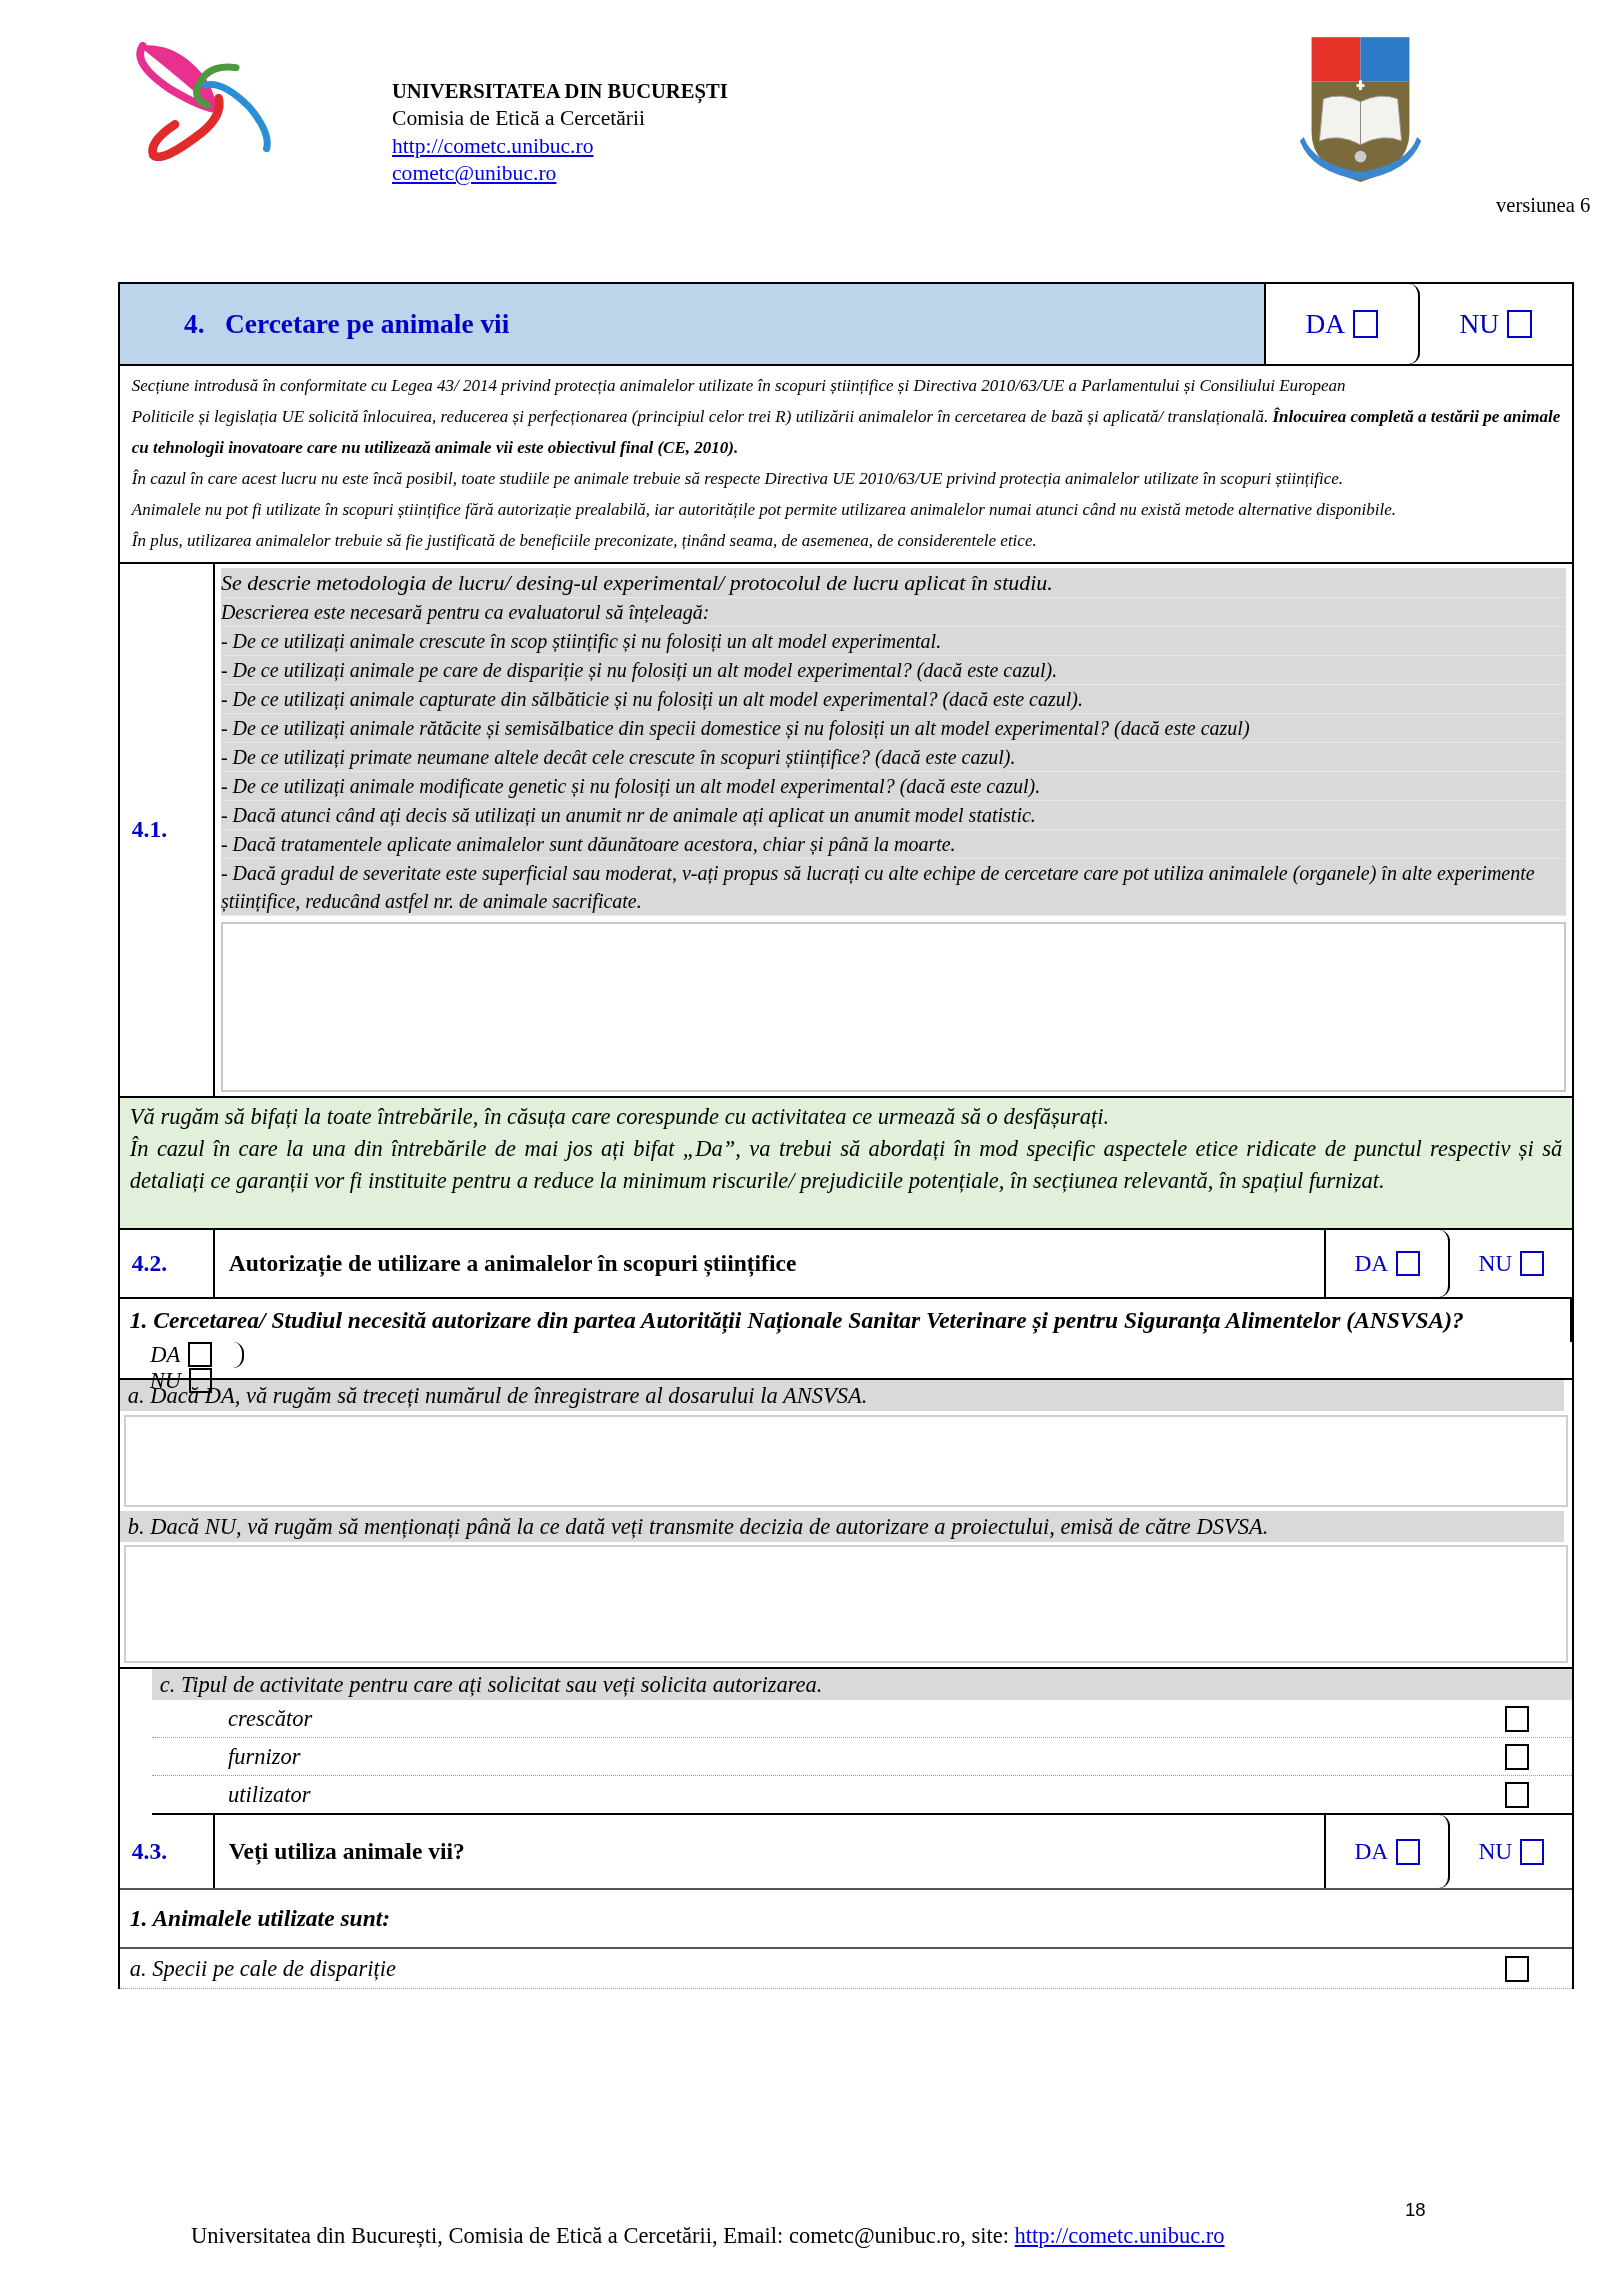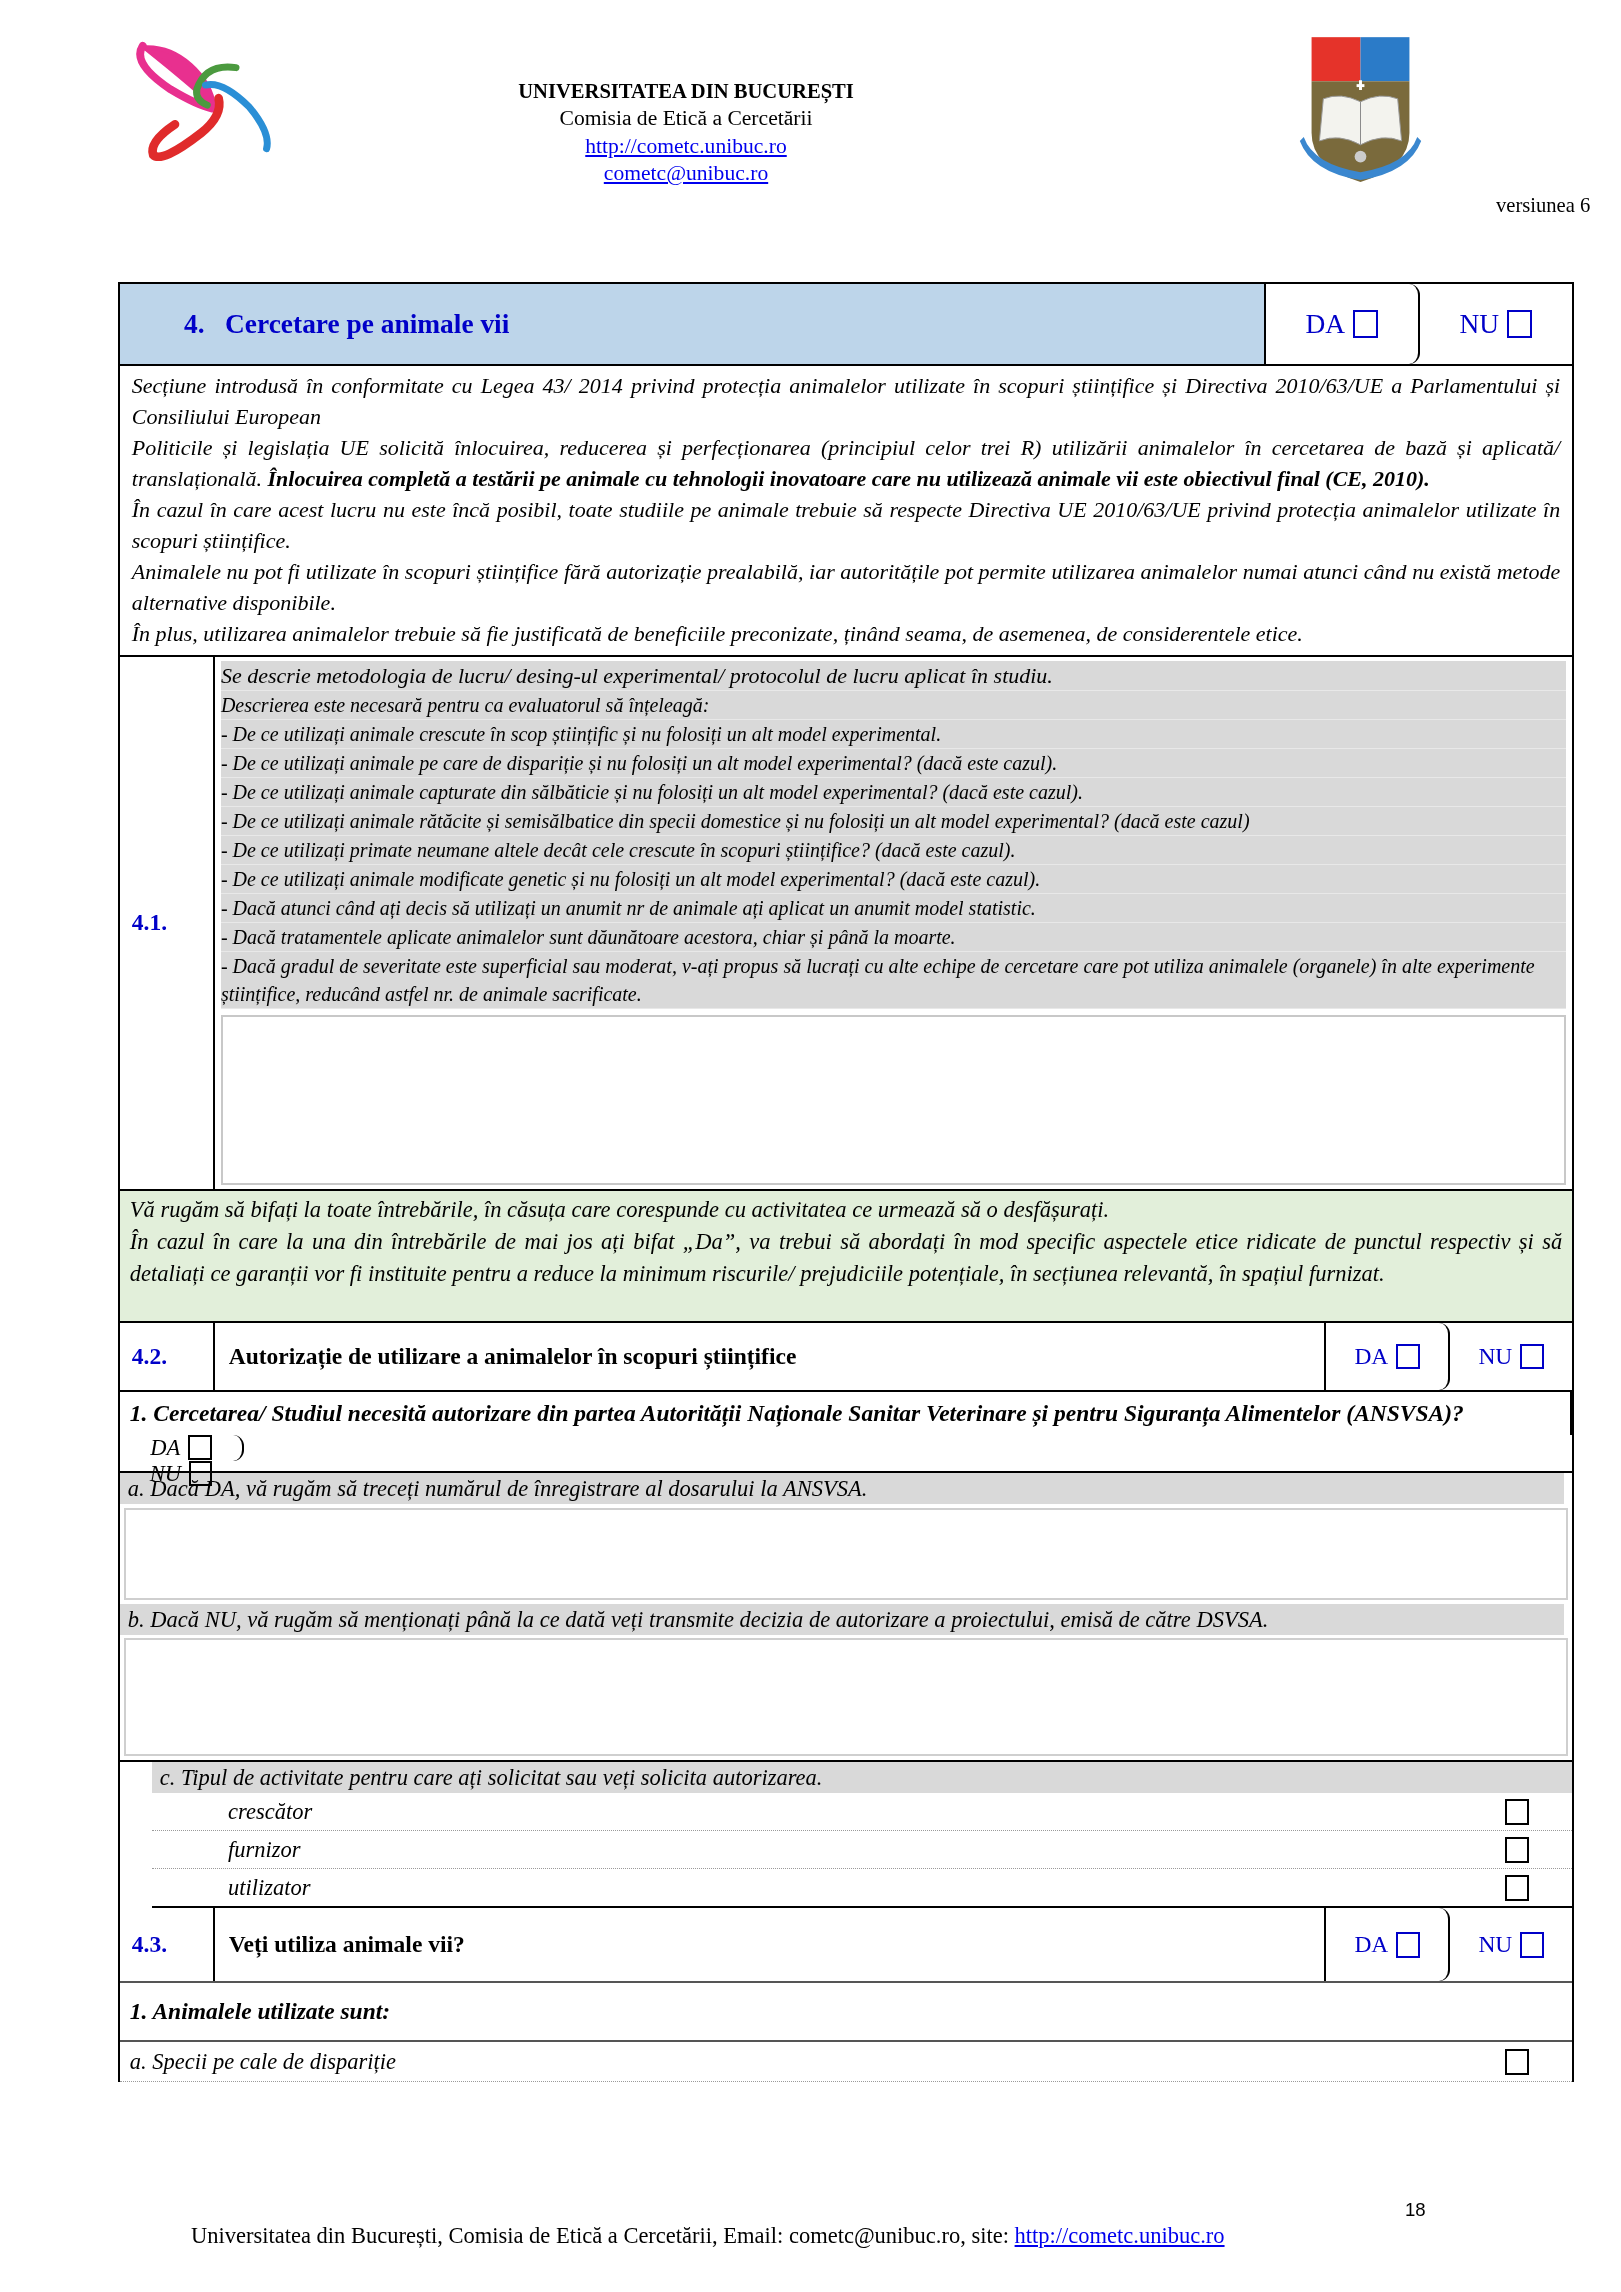--- a/index.html
+++ b/index.html
@@ -1,34 +1,34 @@
 <!DOCTYPE html>
 <html><head>
 <meta charset="utf-8">
 <style>
   html, body { margin:0; padding:0; background:#ffffff; }
   body { width:1621px; height:2293px; position:relative; font-family:"Liberation Serif","DejaVu Serif",serif; color:#000; overflow:hidden; }
-  .hdr-center { position:absolute; left:392px; top:78px; width:588px; text-align:center; line-height:27.4px; font-size:21.6px; }
+  .hdr-center { position:absolute; left:392px; top:78px; width:588px; text-align:left; line-height:27.4px; font-size:21.6px; }
   .hdr-center .uni { font-weight:bold; font-size:20.6px; }
   .hdr-center a { color:#0000ee; text-decoration:underline; }
   .version { position:absolute; left:1496px; top:194px; font-size:20.6px; }
   .logo-left { position:absolute; left:127px; top:34px; width:157px; height:137px; }
   .crest { position:absolute; left:1292px; top:35px; width:137px; height:157px; }
 
   .tbl { position:absolute; left:118px; top:282px; width:1456px; border:2px solid #000; border-bottom:none; box-sizing:border-box; }
   .row { position:relative; display:flex; border-bottom:2px solid #000; box-sizing:border-box; }
 
   .sec-head { height:82px; }
   .sec-head .title { flex:1; background:#bdd5ea; display:flex; align-items:center; padding-left:64px; font-weight:bold; font-size:27.4px; color:#0000c8; border-right:2px solid #000; }
   .yn { width:152px; display:flex; align-items:center; justify-content:center; font-weight:normal; font-size:27.4px; color:#0000c8; border-right:2px solid #000;border-radius:11px; }
   .yn:last-child { border-right:none; }
   .box { display:inline-block; width:25.5px; height:27.4px; border:2px solid #0000c8; margin-left:7.8px; box-sizing:border-box; vertical-align:middle; }
   .box.black { border-color:#000; width:23.5px; height:25.5px; }
 
-  .intro { padding:3.9px 11.8px 5.9px 11.8px; font-style:italic; font-size:22px; line-height:31px; text-align:justify;border-radius:20px; }
+  .intro { padding:3.9px 11.8px 5.9px 11.8px; font-style:italic; font-size:17px; line-height:31px; text-align:justify;border-radius:20px; }
   .intro b { font-weight:bold; }
   .intro p { margin:0; }
 
   .num-col { width:95px; border-right:2px solid #000; display:flex; align-items:center; padding-left:11.8px; font-weight:bold; font-size:23.5px; color:#0000c8; box-sizing:border-box; }
   .r41 { height:534px; }
   .r41 .content { flex:1; padding:3.9px 5.9px 3.9px 5.9px; display:flex; flex-direction:column; }
   .guide { background:#d9d9d9; font-style:italic; font-size:20px; line-height:28px; padding:0 0; }
   .guide .first { font-size:22px; line-height:29px; }
   .guide div { border-bottom:1px solid #e8e8e8; }
   .answer { flex:1; margin-top:5.9px; border:2px solid #c8c8c8; background:#fff; }

